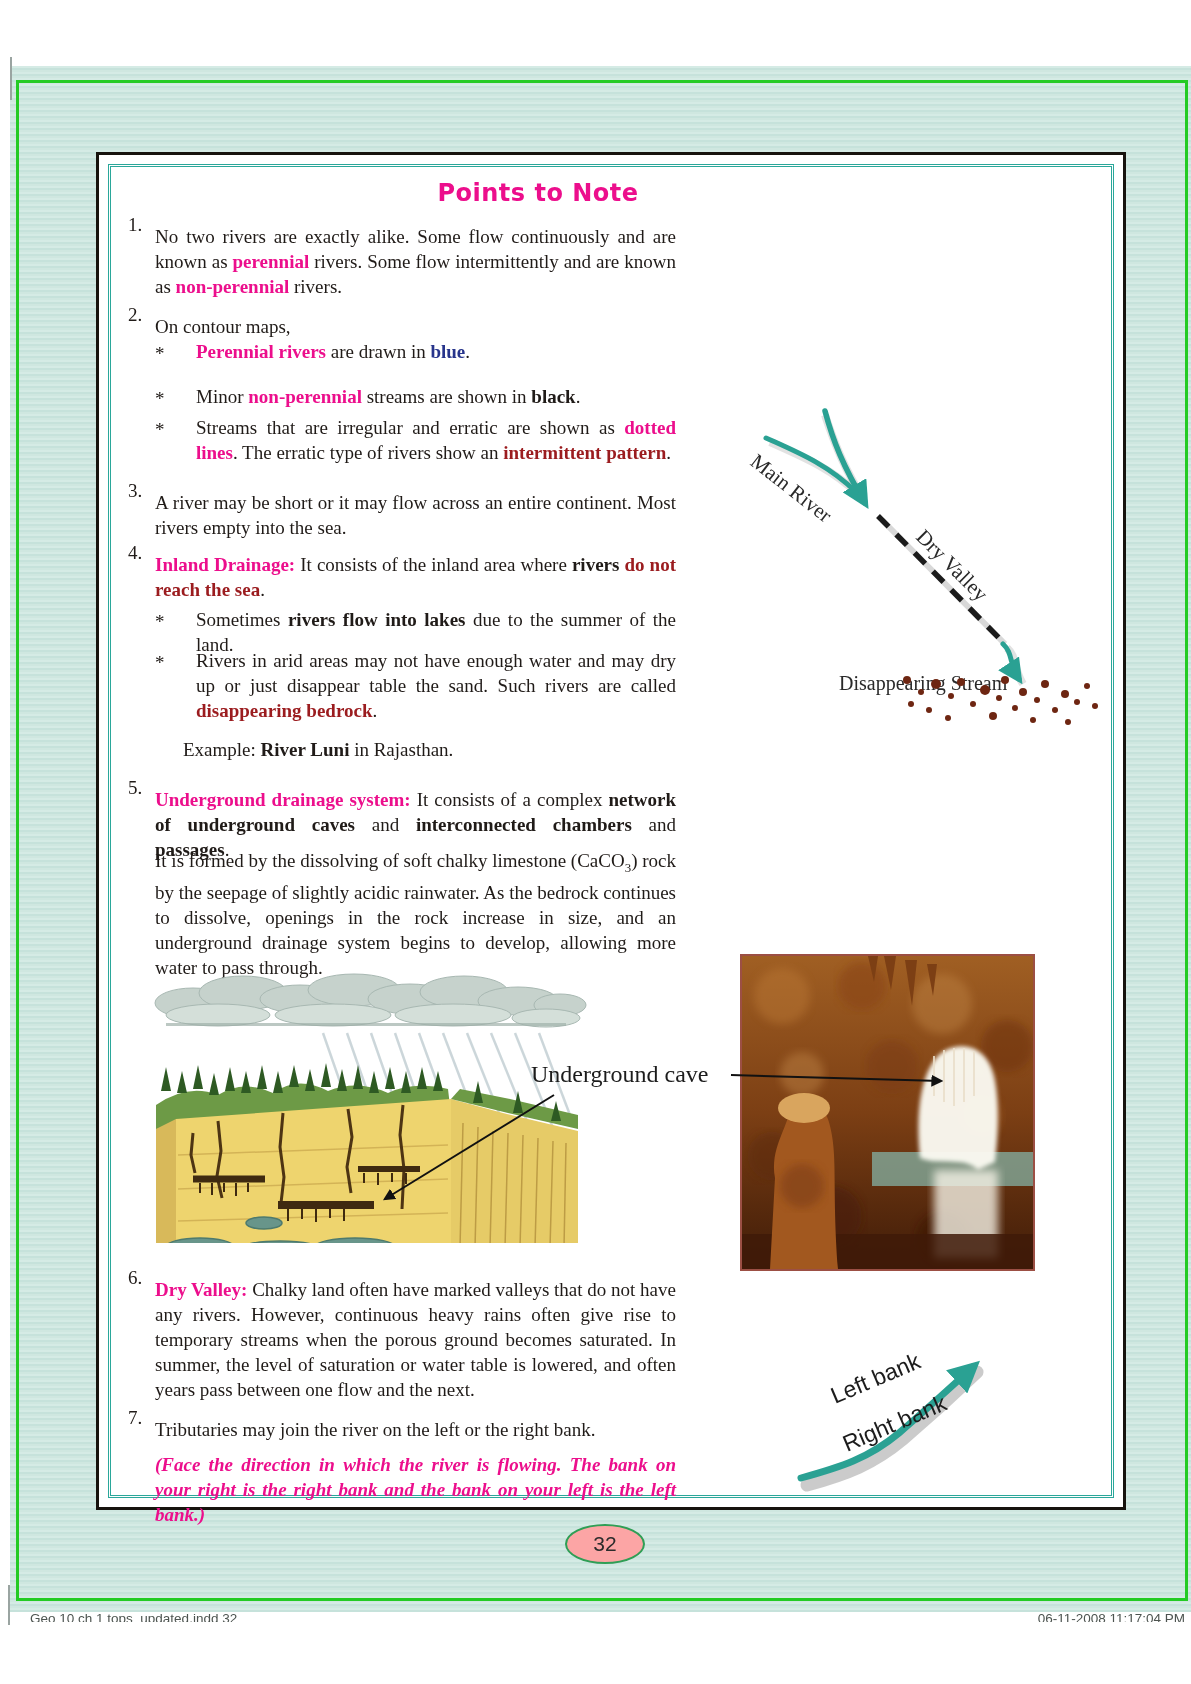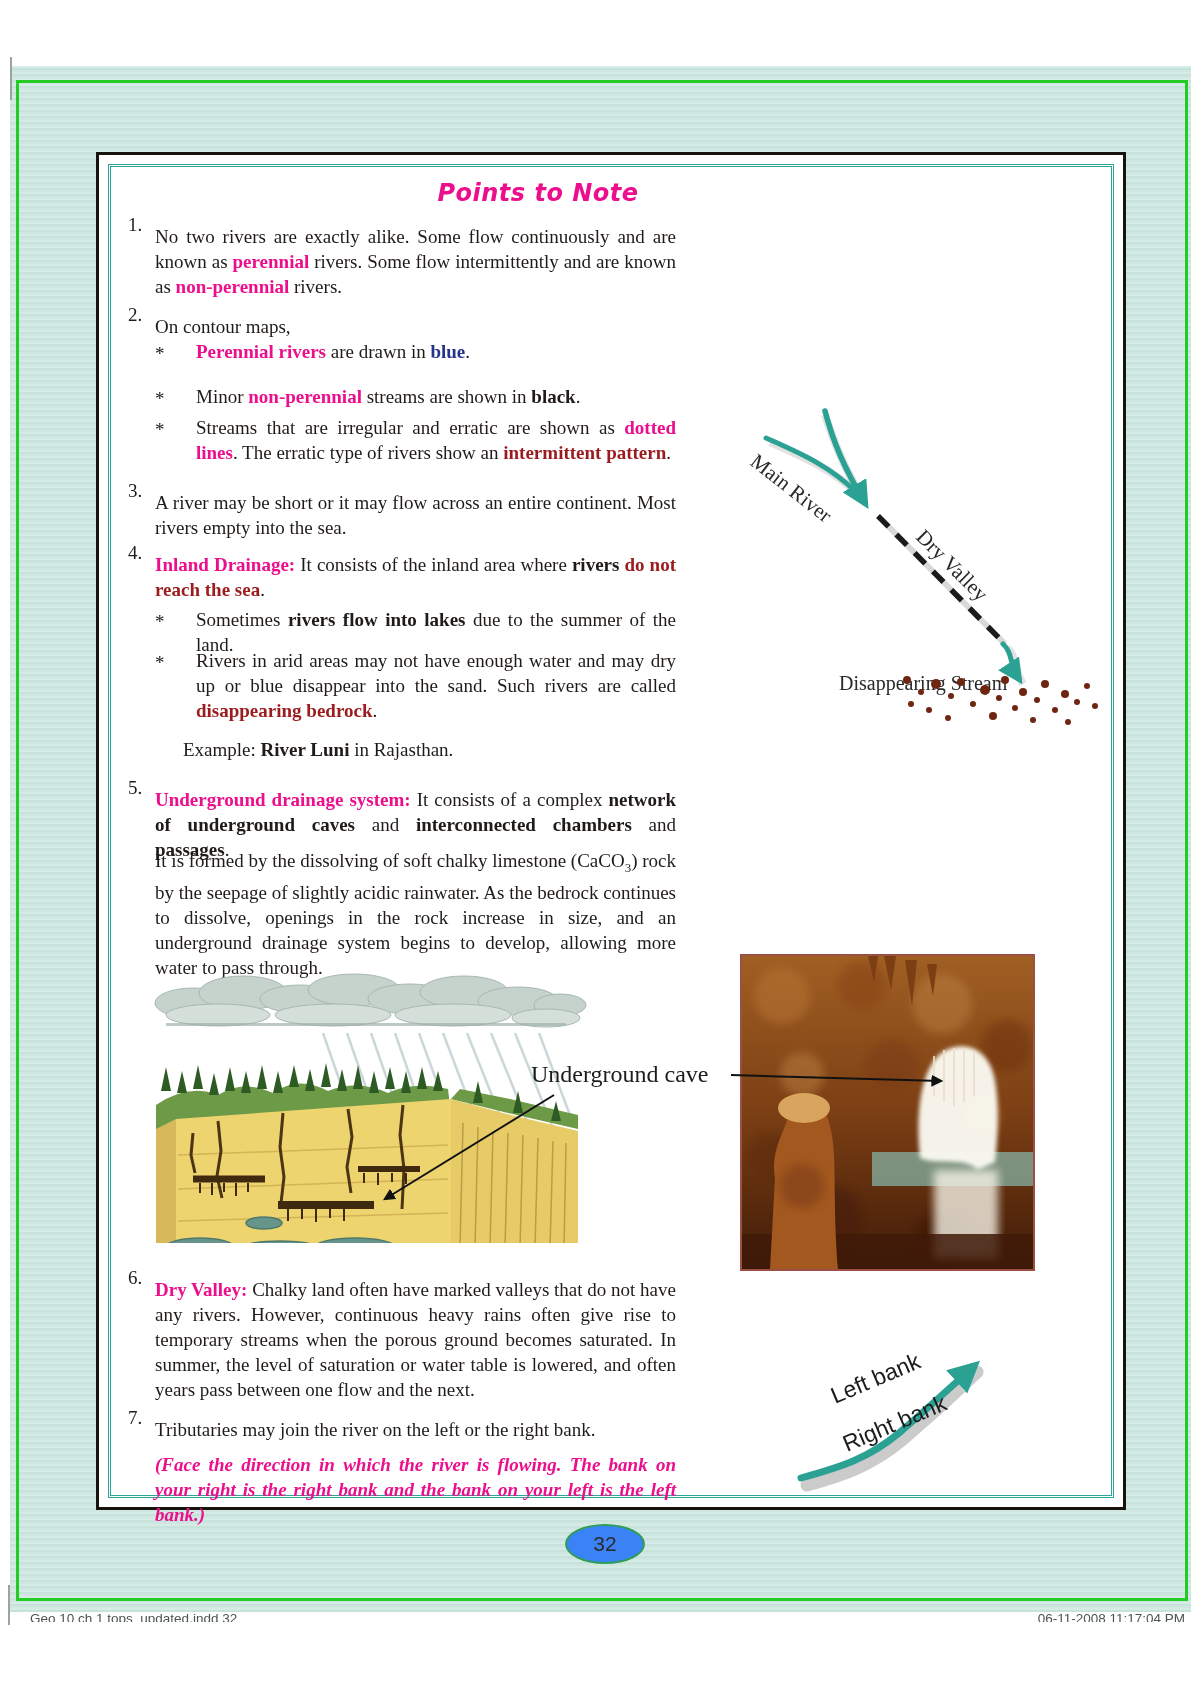--- a/index.html
+++ b/index.html
@@ -20,21 +20,21 @@
   .content-box{
     position:absolute;left:96px;top:152px;width:1024px;height:1352px;
     background:#ffffff;border:3px solid #17130e;
   }
   .inner-teal{
     position:absolute;left:9px;top:9px;right:9px;bottom:9px;
     border:3px double var(--border-teal,#2aa79a);
   }
   .page-title{
     position:absolute;left:439px;top:24px;transform:translateX(-50%);
-    font-family:"DejaVu Sans", sans-serif;font-style:italic;font-weight:700;
+    font-family:"DejaVu Sans", sans-serif;font-weight:700;
     font-size:24px;color:var(--accent-pink,#ec0e8c);letter-spacing:.5px;white-space:nowrap;
   }
   .blk{position:absolute;left:0;width:100%;font-size:19px;line-height:25px}
   .num{position:absolute;left:29px;top:0}
   .ptxt{position:absolute;left:56px;top:12px;width:521px;text-align:justify}
   .ast{position:absolute;left:56px;top:2px}
   .btxt{position:absolute;left:97px;top:0;width:480px;text-align:justify}
   .extxt{position:absolute;left:84px;top:0;width:500px}
   .seg-b{font-weight:700}
   .seg-pink{font-weight:700;color:var(--accent-pink,#ec0e8c)}
@@ -43,21 +43,21 @@
   .seg-sub{vertical-align:sub;font-size:0.68em}
   .seg-ipink{font-weight:700;font-style:italic;color:var(--accent-pink,#ec0e8c)}
   .cave-label{position:absolute;left:432px;top:906px;font-size:24px;color:#1c1c1c;white-space:nowrap}
   .photo-frame{position:absolute;left:641px;top:799px;width:295px;height:317px;border:2px solid #9c4f44;box-sizing:border-box;z-index:2}
   .labels-svg{position:absolute;left:264px;top:896px;z-index:3}
   .stream-svg{position:absolute;left:594px;top:243px}
   .drawing-svg{position:absolute;left:49px;top:808px}
   .bank-svg{position:absolute;left:644px;top:1193px}
   .page-oval{
     position:absolute;left:565px;top:1524px;width:76px;height:36px;border-radius:50%;
-    background:#3b82f6;border:2px solid #2f9e55;display:flex;align-items:center;justify-content:center;
+    background:#fca5a5;border:2px solid #2f9e55;display:flex;align-items:center;justify-content:center;
     font-family:"Liberation Sans", sans-serif;font-size:21px;color:#2b2b2b;
   }
   .footer{position:absolute;height:11px;overflow:hidden;font-family:Liberation Sans, sans-serif;
     font-size:13.5px;color:#4d5450;top:1611px;white-space:nowrap}
   .footer.left{left:30px}
   .footer.right{right:6px;}
   svg text{font-family:"Liberation Serif", serif}
   svg text.sans{font-family:"Liberation Sans", sans-serif}
 </style>
 </head>
@@ -103,21 +103,21 @@
   <div class="blk" style="top:385px">
     <span class="num">4.</span>
     <div class="ptxt"><span class="seg-pink">Inland Drainage:</span><span> It consists of the inland area where </span><span class="seg-b">rivers </span><span class="seg-red">do not reach the sea</span><span>.</span></div>
   </div>
   <div class="blk" style="top:452px">
     <span class="ast">*</span>
     <div class="btxt"><span>Sometimes </span><span class="seg-b">rivers flow into lakes</span><span> due to the summer of the land.</span></div>
   </div>
   <div class="blk" style="top:493px">
     <span class="ast">*</span>
-    <div class="btxt"><span>Rivers in arid areas may not have enough water and may dry up or blue disappear into the sand. Such rivers are called </span><span class="seg-red">disappearing bedrock</span><span>.</span></div>
+    <div class="btxt"><span>Rivers in arid areas may not have enough water and may dry up or just disappear table the sand. Such rivers are called </span><span class="seg-red">disappearing bedrock</span><span>.</span></div>
   </div>
   <div class="blk" style="top:582px">
     <div class="extxt"><span>Example:  </span><span class="seg-b">River Luni</span><span> in Rajasthan.</span></div>
   </div>
 
   <div class="blk" style="top:620px">
     <span class="num">5.</span>
     <div class="ptxt"><span class="seg-pink">Underground drainage system:</span><span>  It consists of a complex </span><span class="seg-b">network of underground caves</span><span> and </span><span class="seg-b">interconnected chambers</span><span> and </span><span class="seg-b">passages</span><span>.</span></div>
   </div>
   <div class="blk" style="top:681px">

